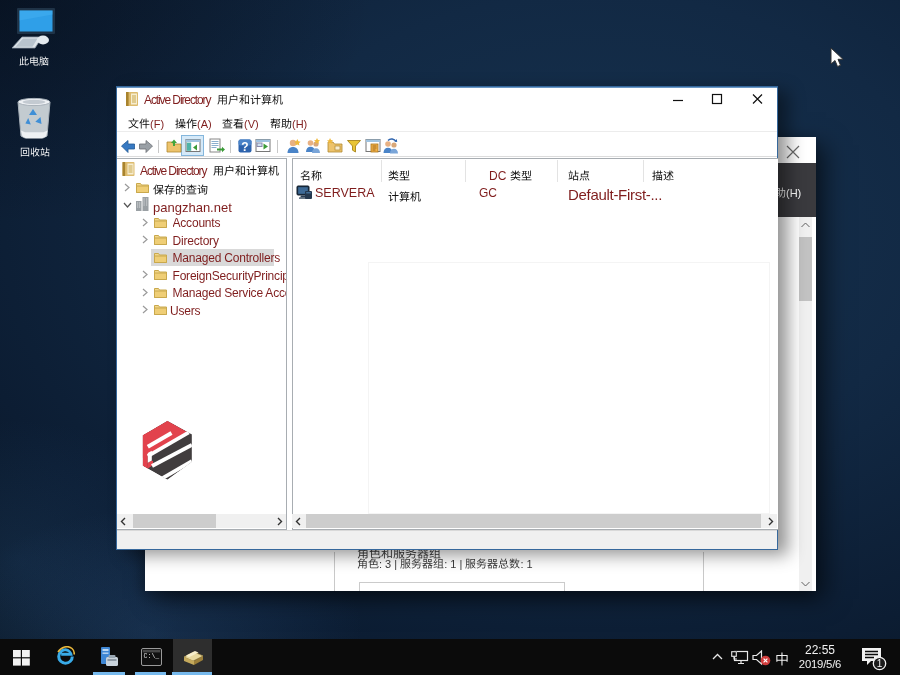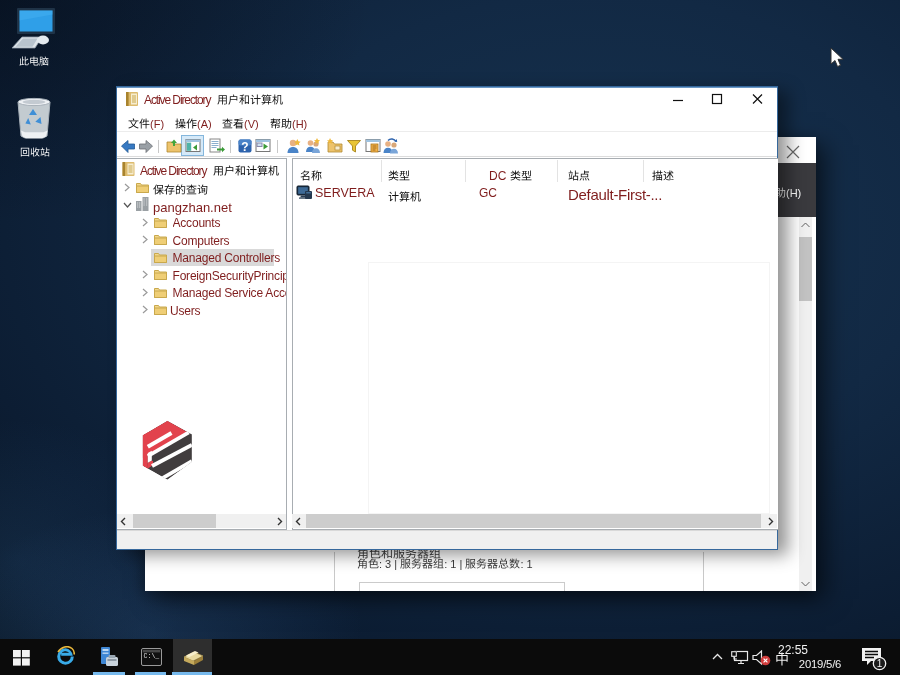--- a/index.html
+++ b/index.html
@@ -293,21 +293,21 @@
     <path d="M.5 4h12v6.5H.5Z" fill="#efce76" stroke="#c9a84c"></path>
   </svg>
 <div class="ab" style="left:172.5px;top:214px;width:113px;height:16px;line-height:16px;overflow:hidden;white-space:nowrap"><span class="lat" style="font-size:12px;letter-spacing:-0.2px">Accounts</span></div>
 <svg class="ab" style="left:142px;top:235.0px" width="6" height="9" viewBox="0 0 6 9" fill="none" stroke="#9a9a9a" stroke-width="1.2">
     <path d="M1 1l4 3.5L1 8"></path>
   </svg>
 <svg class="ab" style="left:154px;top:234.0px" width="13" height="11" viewBox="0 0 13 11">
     <path d="M.5 1.5h4l1 1.5h7v7.5H.5Z" fill="#f3d88c" stroke="#c9a84c"></path>
     <path d="M.5 4h12v6.5H.5Z" fill="#efce76" stroke="#c9a84c"></path>
   </svg>
-<div class="ab" style="left:172.5px;top:231.5px;width:113px;height:16px;line-height:16px;overflow:hidden;white-space:nowrap"><span class="lat" style="font-size:12px;letter-spacing:-0.2px">Computers</span></div>
+<div class="ab" style="left:172.5px;top:231.5px;width:113px;height:16px;line-height:16px;overflow:hidden;white-space:nowrap"><span class="lat" style="font-size:12px;letter-spacing:-0.2px">Directory</span></div>
 <svg class="ab" style="left:154px;top:251.5px" width="13" height="11" viewBox="0 0 13 11">
     <path d="M.5 1.5h4l1 1.5h7v7.5H.5Z" fill="#f3d88c" stroke="#c9a84c"></path>
     <path d="M.5 4h12v6.5H.5Z" fill="#efce76" stroke="#c9a84c"></path>
   </svg>
 <div class="ab" style="left:172.5px;top:249px;width:113px;height:16px;line-height:16px;overflow:hidden;white-space:nowrap"><span class="lat" style="font-size:12px;letter-spacing:-0.2px">Managed Controllers</span></div>
 <svg class="ab" style="left:142px;top:270.0px" width="6" height="9" viewBox="0 0 6 9" fill="none" stroke="#9a9a9a" stroke-width="1.2">
     <path d="M1 1l4 3.5L1 8"></path>
   </svg>
 <svg class="ab" style="left:154px;top:269.0px" width="13" height="11" viewBox="0 0 13 11">
     <path d="M.5 1.5h4l1 1.5h7v7.5H.5Z" fill="#f3d88c" stroke="#c9a84c"></path>
@@ -458,20 +458,20 @@
       <path d="M4 6.3V9h3" stroke-width="1.1"></path>
     </svg>
     <svg class="ab" style="left:752px;top:650px" width="19" height="16" viewBox="0 0 19 16">
 <path d="M1 5.5h3.5L9.5 1v13L4.5 9.5H1Z" fill="none" stroke="#e8e8e8" stroke-width="1.2"></path>
 <circle cx="13.5" cy="10.5" r="4.8" fill="#d03c3c"></circle>
 <path d="M11.6 8.6l3.8 3.8M15.4 8.6l-3.8 3.8" stroke="#fff" stroke-width="1.2"></path>
     </svg>
     <div class="ab" style="left:775px;top:650px"><svg style="vertical-align:-1.68px;" width="14.0" height="14" viewBox="0 -880 1000 1000" fill="#f2f2f2">
         <use href="#z4E2D" x="0"></use>
       </svg></div>
-    <div class="ab lat" style="left:758px;top:643px;width:70px;text-align:center;font-size:12px;color:#f2f2f2">22:55</div>
+    <div class="ab lat" style="left:785px;top:643px;width:70px;text-align:center;font-size:12px;color:#f2f2f2">22:55</div>
     <div class="ab lat" style="left:785px;top:658px;width:70px;text-align:center;font-size:11.3px;color:#f2f2f2;letter-spacing:-0.2px">2019/5/6</div>
     <svg class="ab" style="left:861px;top:647px" width="26" height="24" viewBox="0 0 26 24">
 <path d="M1 1h19v13h-10l-4 4v-4H1Z" fill="#f2f2f2"></path>
 <path d="M4 4.5h13M4 7.5h13M4 10.5h9" stroke="#0b0b0b" stroke-width="1.4"></path>
 <circle cx="18.5" cy="16.5" r="6.2" fill="#1b1b1b" stroke="#f2f2f2" stroke-width="1.3"></circle>
 <text x="18.5" y="20.2" font-size="10" fill="#f2f2f2" text-anchor="middle" font-family="Liberation Sans">1</text>
     </svg>
   </rect>
 </body></html>

